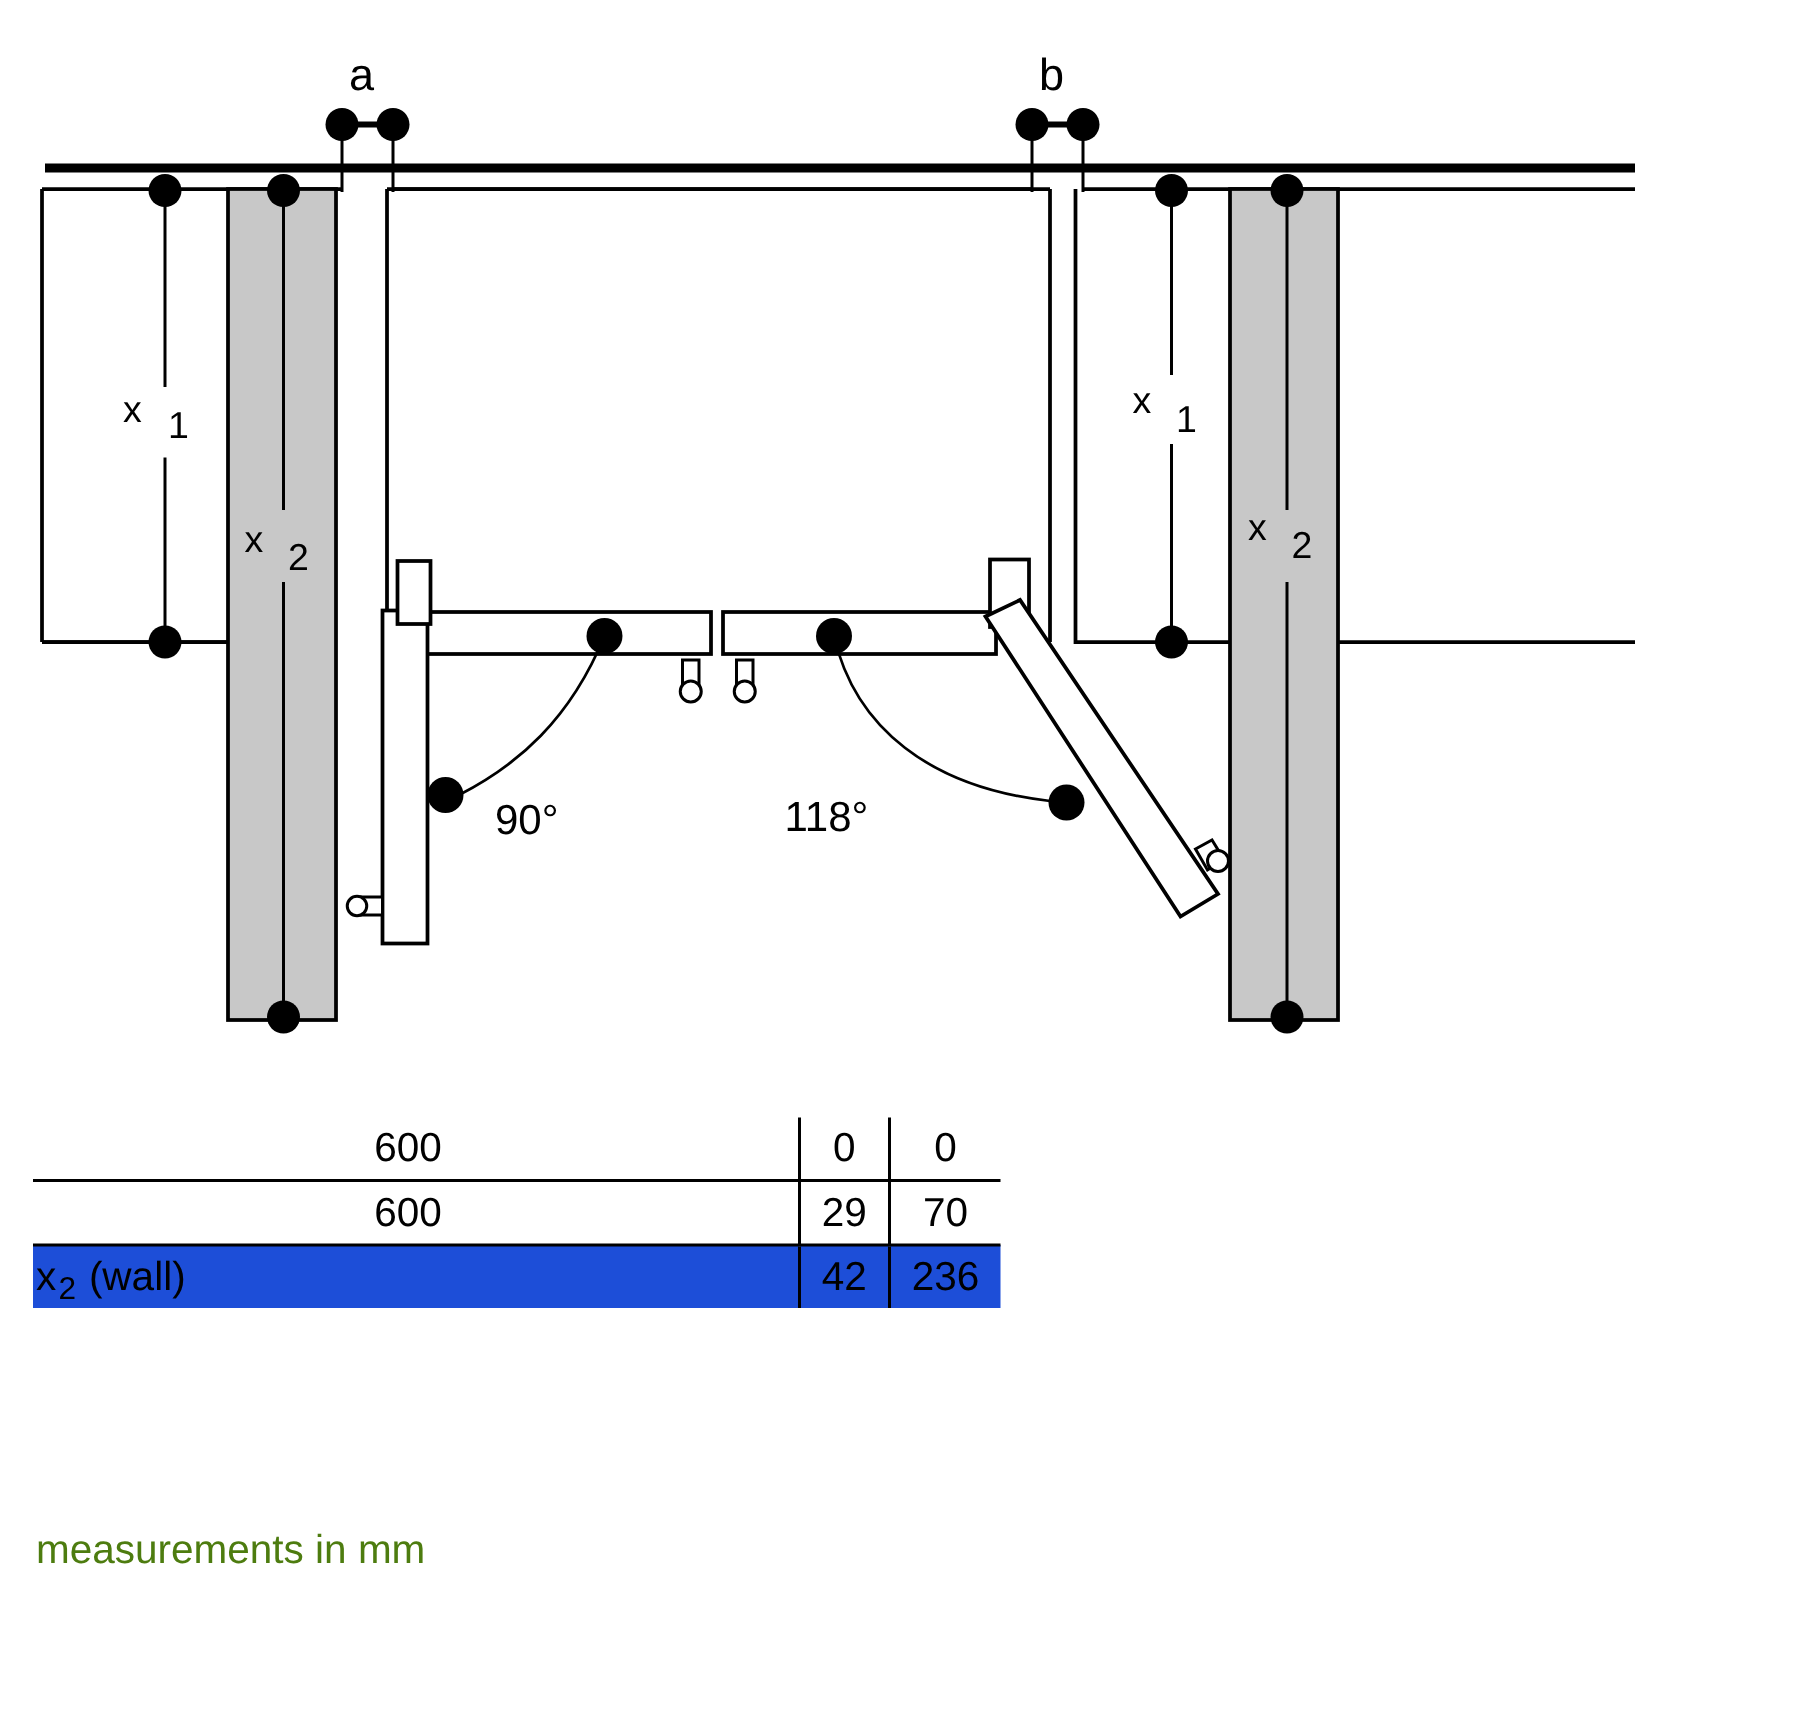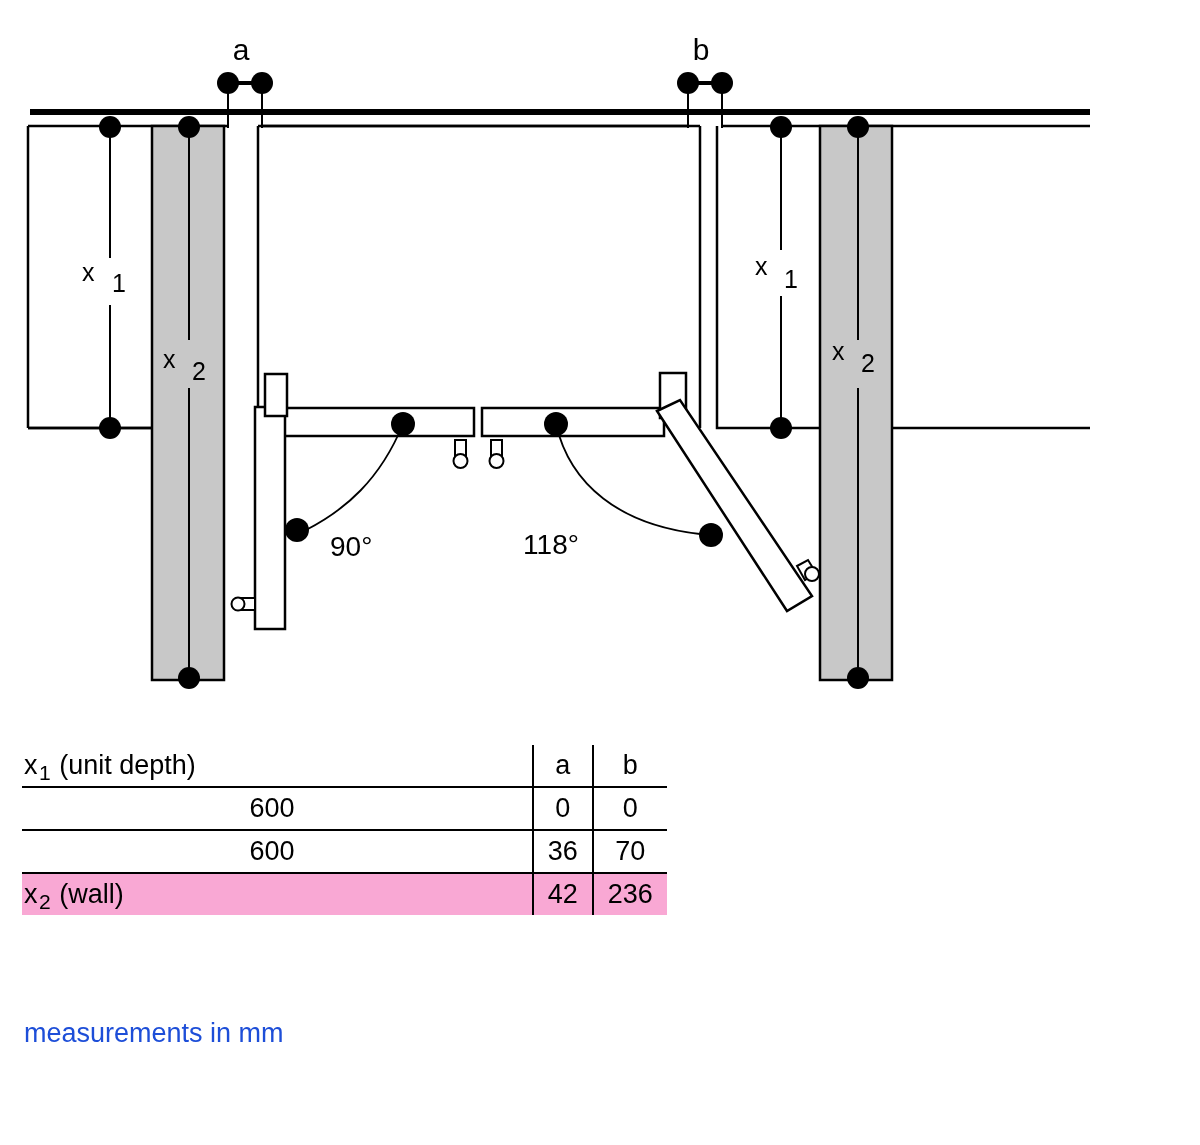--- a/index.html
+++ b/index.html
@@ -59,36 +59,36 @@
     padding-right: 10px !important;
     width: 477px;
   }
   .c-a, .c-b {
     text-align: center;
     width: 55px;
   }
   .c-b { width: 70px; }
   .hline-bottom { border-bottom: 2.5px solid #000; }
   .vline-left { border-left: 2.5px solid #000; }
-  .row-wall { background: #f9a8d4; }
+  .row-wall { background: #1d4ed8; }
   .row-wall td { height: 50px; }
   .sub {
     font-size: 0.78em;
     position: relative;
     top: 0.30em;
     left: 0.07em;
     padding-right: 0.12em;
   }
   .note {
     position: absolute;
     left: 24px;
     top: 1018px;
     font-size: 27px;
     font-family: "Liberation Sans", sans-serif;
-    color: #1d4ed8;
+    color: #4d7c0f;
   }
   text.lbl {
     font-family: "Liberation Sans", sans-serif;
     fill: #000;
   }
 </style>
 </head>
 <body>
 
 <div id="root">
@@ -232,37 +232,31 @@
     <g>
       <text class="lbl" x="832" y="360" font-size="25">x</text>
       <text class="lbl" x="861" y="372" font-size="25">2</text>
     </g>
 
   </svg>
 
   <div class="tbl-wrap">
     <table class="spec">
       <tbody>
-        <tr class="hline-bottom">
-          <td class="c-label"><span>x</span><span class="sub">1</span>
-            <span>(unit depth)</span></td>
-          <td class="c-a vline-left">a</td>
-          <td class="c-b vline-left">b</td>
-        </tr>
 
         <tr class="hline-bottom">
           <td class="c-num">600</td>
           <td class="c-a vline-left">0</td>
           <td class="c-b vline-left">0</td>
         </tr>
 
 
         <tr class="hline-bottom">
           <td class="c-num">600</td>
-          <td class="c-a vline-left">36</td>
+          <td class="c-a vline-left">29</td>
           <td class="c-b vline-left">70</td>
         </tr>
 
         <tr class="row-wall">
           <td class="c-label"><span>x</span><span class="sub">2</span>
             <span>(wall)</span></td>
           <td class="c-a vline-left">42</td>
           <td class="c-b vline-left">236</td>
         </tr>
       </tbody>

